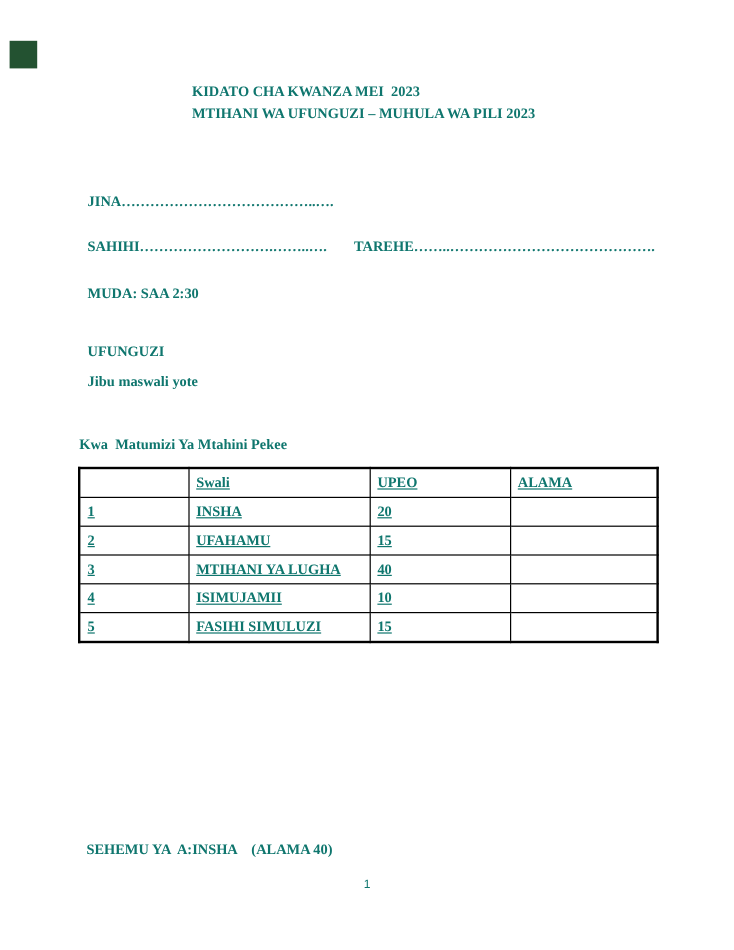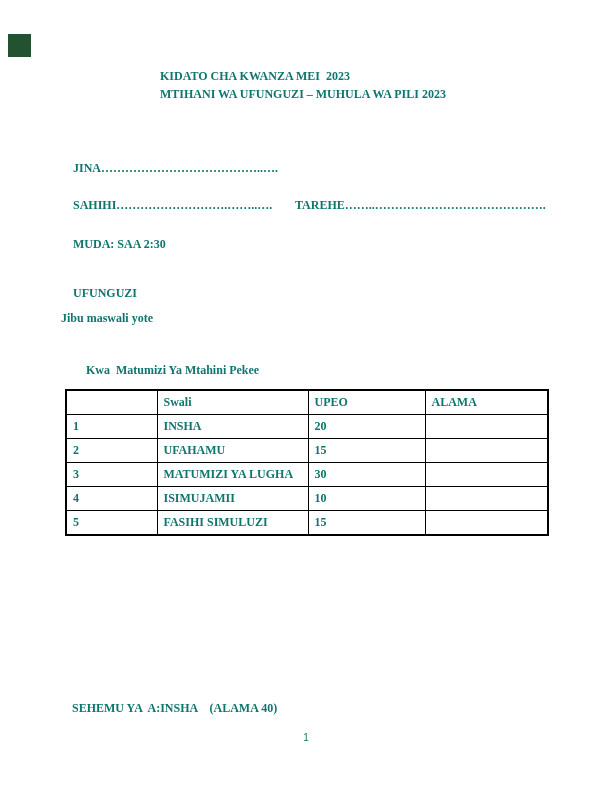--- a/index.html
+++ b/index.html
@@ -28,22 +28,22 @@
     height: 23px;
   }
   .h1 { left: 160px; top: 70px; }
   .h2 { left: 160px; top: 88px; }
   .jina    { left: 73px;  top: 162px; text-align: center; }
   .nambari { left: 288px; top: 162px; }
   .sahihi  { left: 73px;  top: 199px; }
   .tarehe  { left: 295px; top: 199px; }
   .muda    { left: 73px;  top: 238px; text-align: right; }
   .maagizo { left: 73px;  top: 287px; }
-  .jibu    { left: 61px;  top: 312px; }
-  .kwa     { left: 86px;  top: 364px; text-align: right; }
+  .jibu    { left: 73px;  top: 312px; }
+  .kwa     { left: 66px;  top: 364px; text-align: right; }
   .sehemu  { left: 72px;  top: 702px; }
   .pagenum {
     left: 0; top: 731px; width: 612px;
     text-align: center;
     font-family: "Liberation Sans", "DejaVu Sans", sans-serif;
     font-weight: normal;
     font-size: 10px;
     white-space: pre;
   }
   table.marks {
@@ -57,20 +57,21 @@
   }
   table.marks td {
     border: 1.5px solid #000;
     height: 21px;
     font-size: 12px;
     font-weight: bold;
     vertical-align: middle;
     padding: 1px 4px 1px 6px;
     white-space: pre;
     overflow: hidden;
+    text-decoration: underline;
   }
 </style>
 </head>
 <body>
 
 <div class="page">
 
   <div class="corner-marker" style="background: rgb(35, 82, 49);"></div>
 
   <div class="txt h1">KIDATO CHA KWANZA MEI  2023</div>
@@ -108,22 +109,22 @@
       <td></td>
     </tr>
     <tr>
       <td>2</td>
       <td>UFAHAMU</td>
       <td>15</td>
       <td></td>
     </tr>
     <tr>
       <td>3</td>
-      <td>MATUMIZI YA LUGHA</td>
-      <td>30</td>
+      <td>MTIHANI YA LUGHA</td>
+      <td>40</td>
       <td></td>
     </tr>
     <tr>
       <td>4</td>
       <td>ISIMUJAMII</td>
       <td>10</td>
       <td></td>
     </tr>
     <tr>
       <td>5</td>

